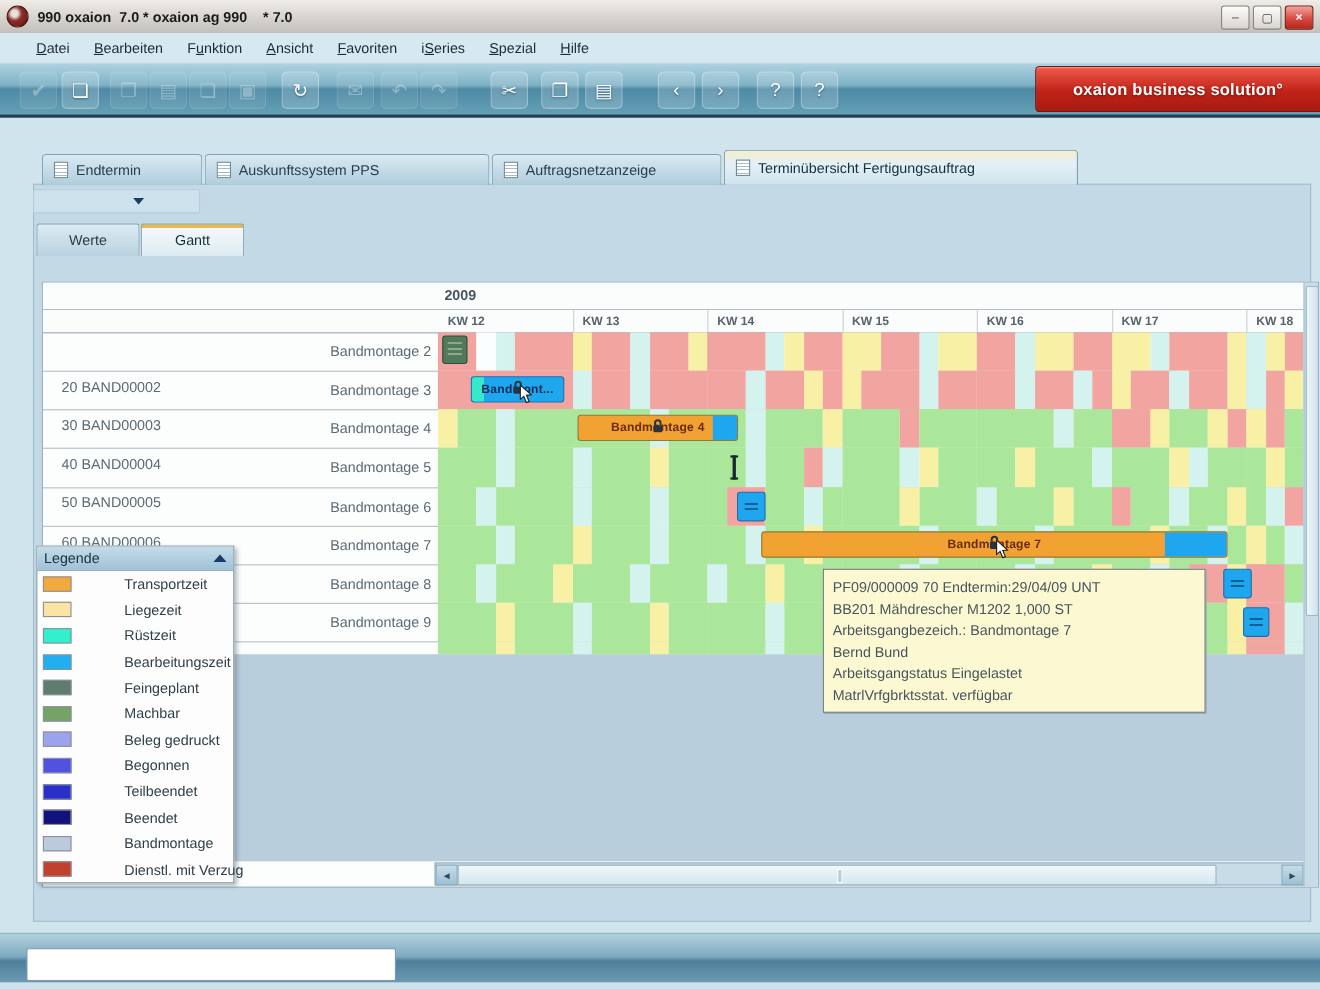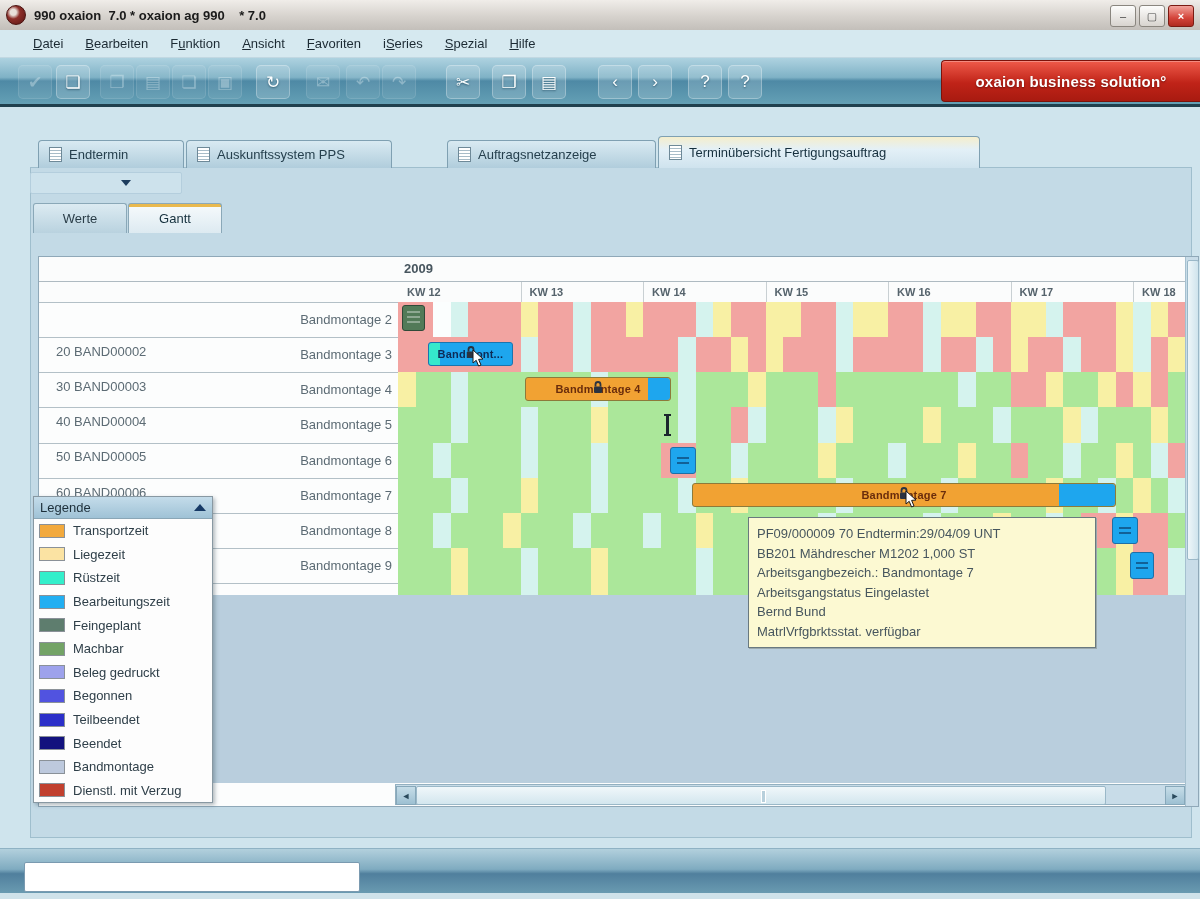--- a/index.html
+++ b/index.html
@@ -97,21 +97,21 @@
   .vthumb{position:absolute;left:1px;top:3px;width:10px;height:298px;background:linear-gradient(90deg,#eef6f9,#cfe4ed);
     border:1px solid #9ab8c8;border-radius:2px;}
 
   
   .legend{position:absolute;left:33px;top:496px;width:178px;background:#fdfdfd;
     border:1px solid #8898a2;box-shadow:2px 2px 4px rgba(40,60,75,0.35);z-index:8;}
   .legend-header{height:21px;background:linear-gradient(#c4dcea,#9fc2d6);border-bottom:1px solid #8aa6b6;
     display:flex;align-items:center;padding:0 6px;font-size:13px;color:#1d2f3a;}
   .legend-collapse{margin-left:auto;width:0;height:0;border-left:6px solid transparent;border-right:6px solid transparent;
     border-bottom:7px solid #173a66;}
-  .legend-item{display:flex;align-items:center;height:23.6px;padding-left:5px;}
+  .legend-item{display:flex;align-items:center;height:23.6px;padding-left:5px;gap:40px;}
   .swatch{width:26px;height:14px;border:1px solid #8a9198;margin-right:8px;flex:0 0 auto;box-sizing:border-box;}
   .legend-label{font-size:13px;color:#30404a;white-space:nowrap;}
 
   
   .tooltip{position:absolute;left:748px;top:517px;width:330px;background:#fcf9d2;
     border:1px solid #69797f;box-shadow:1px 1px 0 #9aa8ad;padding:6px 8px;z-index:9;}
   .tooltip div{font-size:13px;line-height:19.5px;color:#47565e;white-space:nowrap;}
 
   
   .statusbar{position:absolute;left:0;top:848px;width:1200px;height:45px;
@@ -174,21 +174,21 @@
     </div>
   </div>
 
   <div class="content-panel"></div>
 
   <div id="tabstrip">
       <div class="tab" style="left: 38px; width: 146px;">
         <span class="doc-icon"></span>
         <span>Endtermin</span>
       </div>
-      <div class="tab" style="left: 186px; width: 206px;">
+      <div class="tab" style="left: 186px; width: 259px;">
         <span class="doc-icon"></span>
         <span>Auskunftssystem PPS</span>
       </div>
       <div class="tab" style="left: 447px; width: 209px;">
         <span class="doc-icon"></span>
         <span>Auftragsnetzanzeige</span>
       </div>
       <div class="tab active" style="left: 658px; width: 322px;">
         <span class="doc-icon"></span>
         <span>Terminübersicht Fertigungsauftrag</span>
@@ -602,22 +602,22 @@
           <span class="swatch" style="background: rgb(193, 64, 46);"></span>
           <span class="legend-label">Dienstl. mit Verzug</span>
         </div>
       </div>
   </div>
 
   <div class="tooltip" id="tooltip">
       <div>PF09/000009 70 Endtermin:29/04/09 UNT</div>
       <div>BB201 Mähdrescher M1202 1,000 ST</div>
       <div>Arbeitsgangbezeich.: Bandmontage 7</div>
+      <div>Bernd Bund</div>
       <div>Arbeitsgangstatus Eingelastet</div>
-      <div>Bernd Bund</div>
       <div>MatrlVrfgbrktsstat. verfügbar</div>
     </div>
 
   <div class="statusbar">
     <input class="status-input" value="" style="">
   </div>
   <div class="bottom-strip"></div>
 
 </div>
 

